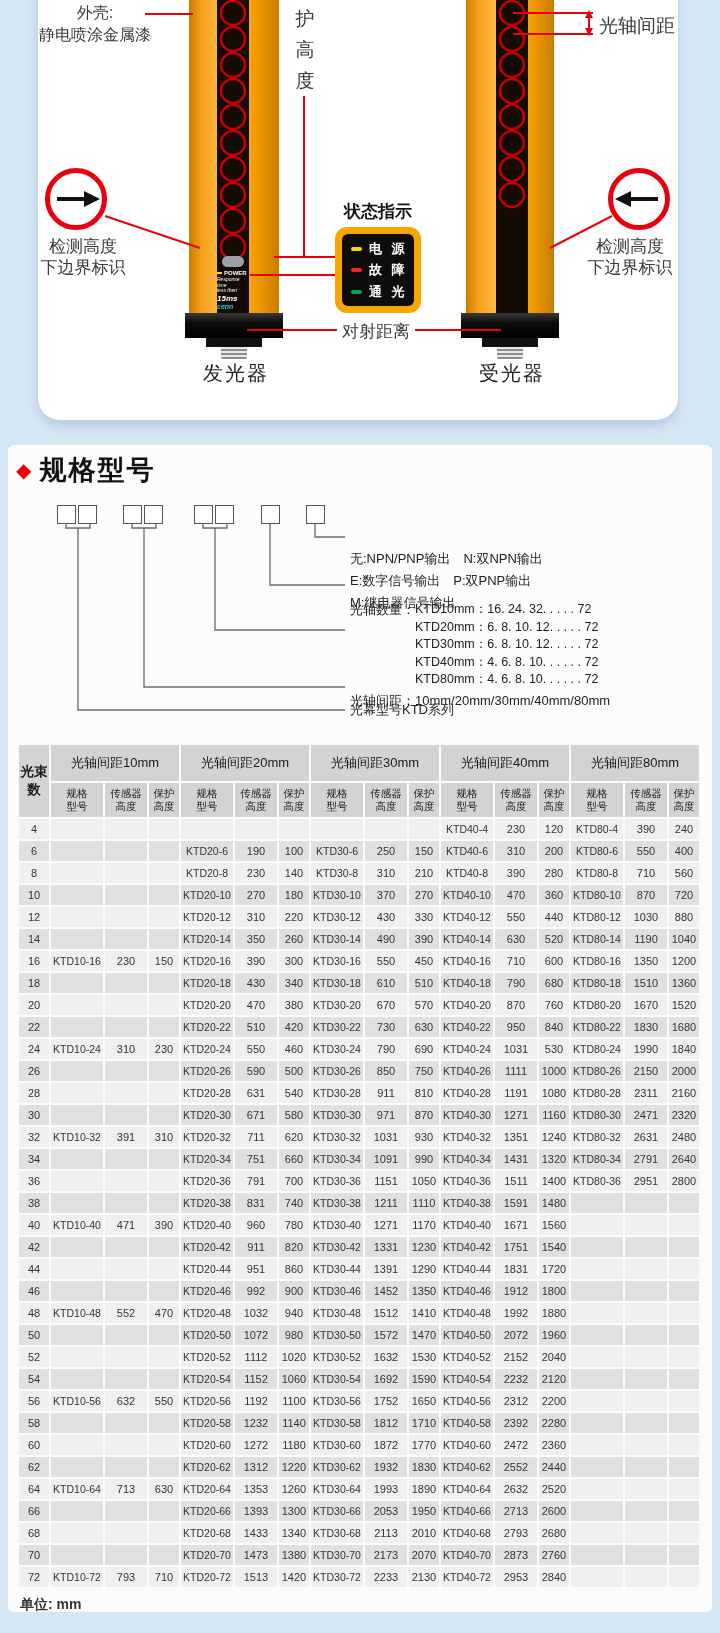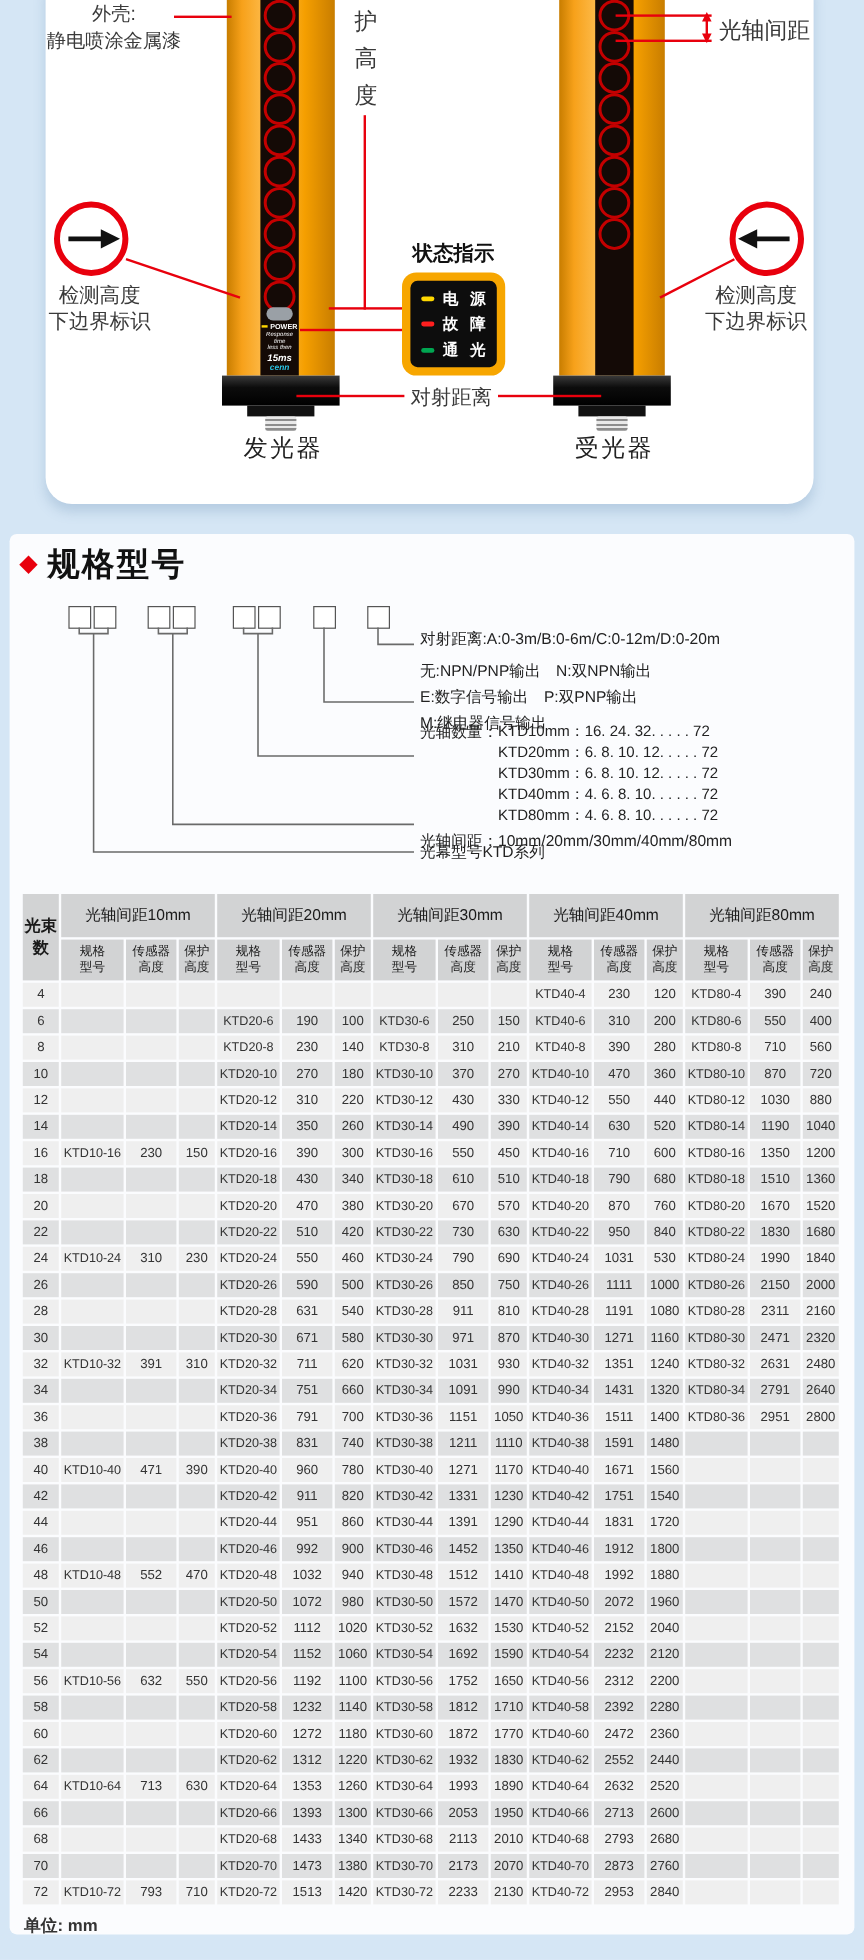--- a/index.html
+++ b/index.html
@@ -8,21 +8,21 @@
 
   
   .card{position:absolute;left:38px;top:-26px;width:640px;height:446px;background:#ffffff;border-radius:22px;box-shadow:0 6px 10px rgba(90,130,170,.25);}
 
   
   .tower{position:absolute;top:0;height:313px;background:linear-gradient(90deg,#c87d00 0%,#f7a11a 14%,#ffc35a 42%,#f59f00 72%,#c87d00 100%);}
   .strip{position:absolute;top:0;height:313px;background:#140a06;}
   .cap{position:absolute;height:25px;background:linear-gradient(180deg,#3a3a3a,#0c0c0c 40%,#000);}
   .cap2{position:absolute;height:9px;background:#111;}
   .stub{position:absolute;height:12px;background:repeating-linear-gradient(180deg,#e9e9e9 0 2px,#8d8d8d 2px 4px);border-radius:2px;}
-  .device-print{position:absolute;left:0;top:256px;width:100%;text-align:center;color:#fff;line-height:1.15;}
+  .device-print{position:absolute;left:0;top:256px;width:100%;color:#fff;line-height:1.15;}
   .print-btn{width:22px;height:11px;border-radius:6px;background:#9aa0a6;margin:0 auto 3px auto;}
   .p-power{font-size:6px;font-weight:bold;}
   .p-power::before{content:"";display:inline-block;width:5px;height:2px;background:#ffd800;margin-right:2px;vertical-align:middle;}
   .p-small{font-size:5px;font-style:italic;}
   .p-15{font-size:8px;font-weight:bold;font-style:italic;}
   .p-logo{font-size:7px;font-style:italic;color:#29c5e6;font-weight:bold;}
   .dev-label{position:absolute;top:360px;font-size:20px;letter-spacing:2px;color:#222;}
 
   
   .rline{position:absolute;background:#e8000d;}
@@ -214,21 +214,20 @@
   <svg class="overlay" style="top:445px;" width="720" height="300">
     <g stroke="#6a6a6a" stroke-width="1.3" fill="none">
       <path d="M66 78 V83 H90 V78 M78 83 V265 H345"></path>
       <path d="M132 78 V83 H156 V78 M144 83 V242 H345"></path>
       <path d="M203 78 V83 H227 V78 M215 83 V185 H345"></path>
       <path d="M270 78 V88 V88 M270 88 V140 H345"></path>
       <path d="M315 78 V92 H345"></path>
     </g>
   </svg>
 
-  <div class="lgtext lg1">对射距离:A:0-3m/B:0-6m/C:0-12m/D:0-20m</div>
   <div class="lgtext lg2">无:NPN/PNP输出　N:双NPN输出
 E:数字信号输出　P:双PNP输出
 M:继电器信号输出</div>
   <div class="lg3" style="position: absolute; left: 350px; top: 601px;">
     <span class="pfx">光轴数量：</span>
     <span class="lines">KTD10mm：16. 24. 32. . . . . 72
 KTD20mm：6. 8. 10. 12. . . . . 72
 KTD30mm：6. 8. 10. 12. . . . . 72
 KTD40mm：4. 6. 8. 10. . . . . . 72
 KTD80mm：4. 6. 8. 10. . . . . . 72</span>

